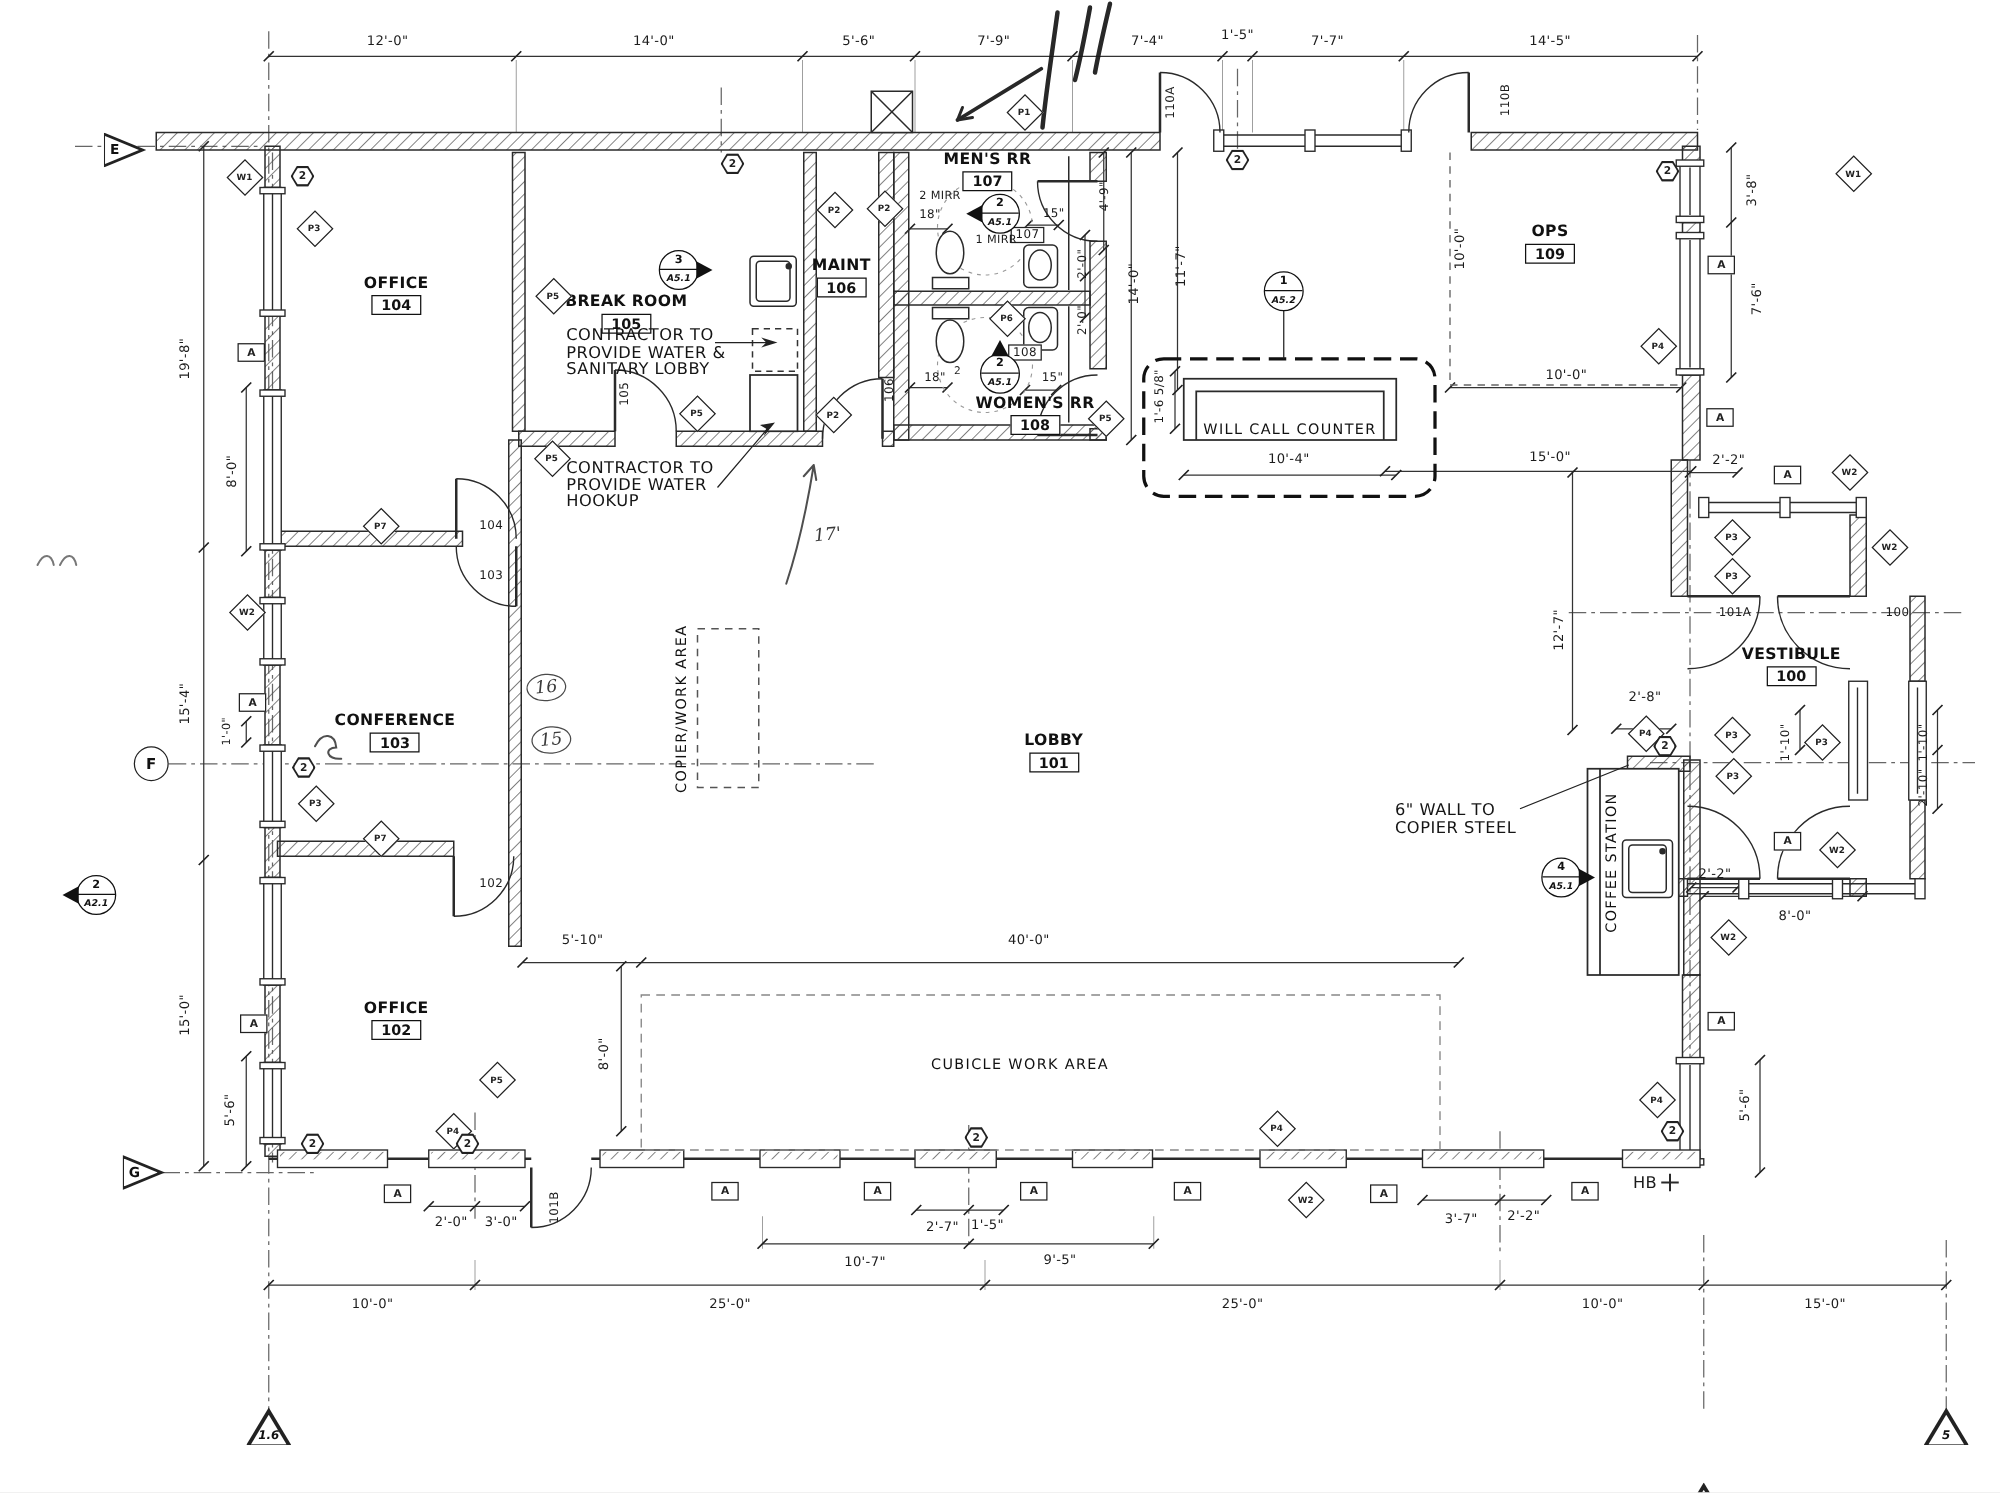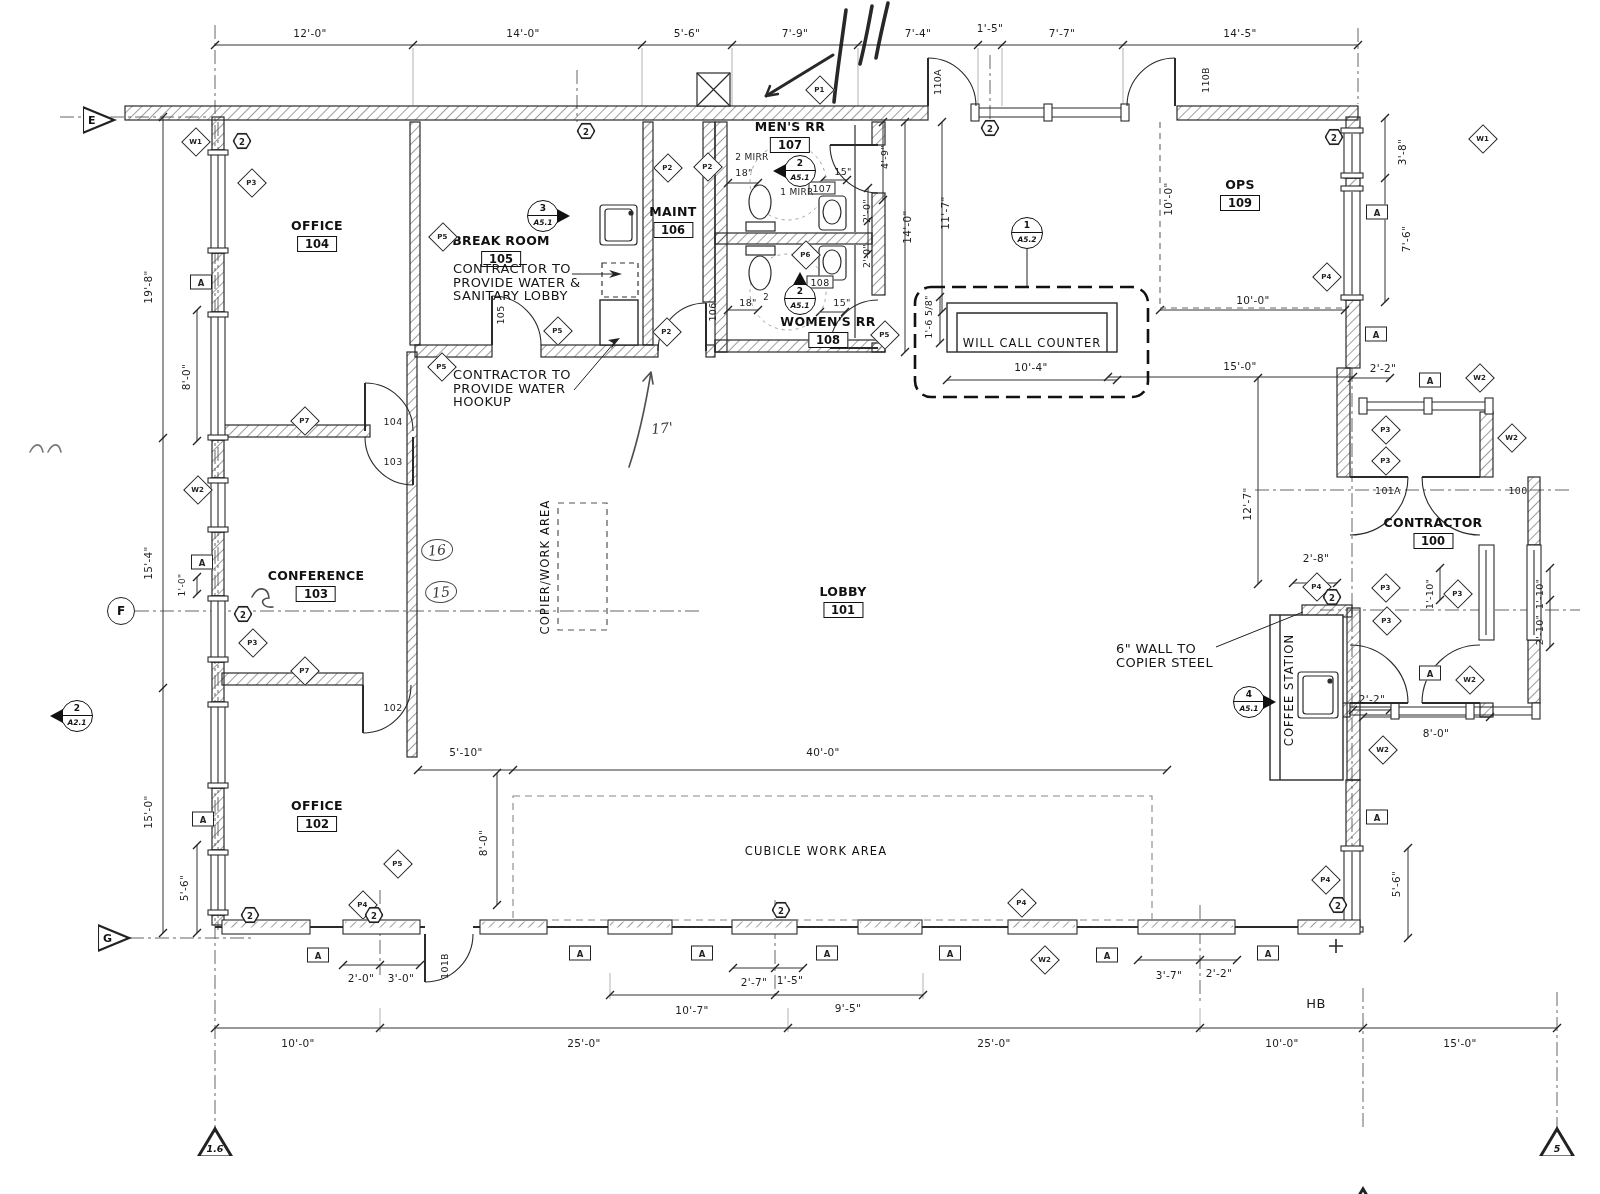--- a/index.html
+++ b/index.html
@@ -362,21 +362,21 @@
     <div class="lbl dim" style="left: 1436px; top: 733px;">8'-0"</div>
     <div class="room" style="left: 317px; top: 235px;"><div class="rname">OFFICE</div><div class="rnum">104</div></div>
     <div class="room" style="left: 501px; top: 250px;"><div class="rname">BREAK ROOM</div><div class="rnum">105</div></div>
     <div class="room" style="left: 673px; top: 221px;"><div class="rname">MAINT</div><div class="rnum">106</div></div>
     <div class="room" style="left: 790px; top: 136px;"><div class="rname">MEN'S RR</div><div class="rnum">107</div></div>
     <div class="room" style="left: 828px; top: 331px;"><div class="rname">WOMEN'S RR</div><div class="rnum">108</div></div>
     <div class="room" style="left: 1240px; top: 194px;"><div class="rname">OPS</div><div class="rnum">109</div></div>
     <div class="room" style="left: 316px; top: 585px;"><div class="rname">CONFERENCE</div><div class="rnum">103</div></div>
     <div class="room" style="left: 317px; top: 815px;"><div class="rname">OFFICE</div><div class="rnum">102</div></div>
     <div class="room" style="left: 843px; top: 601px;"><div class="rname">LOBBY</div><div class="rnum">101</div></div>
-    <div class="room" style="left: 1433px; top: 532px;"><div class="rname">CONTRACTOR</div><div class="rnum">100</div></div>
+    <div class="room" style="left: 1433px; top: 532px;"><div class="rname">VESTIBULE</div><div class="rnum">100</div></div>
     <div class="lbl area v" style="left: 545px; top: 567px;">COPIER/WORK AREA</div>
     <div class="lbl area" style="left: 816px; top: 851px;">CUBICLE WORK AREA</div>
     <div class="lbl area v" style="left: 1289px; top: 690px;">COFFEE STATION</div>
     <div class="lbl area" style="left: 1032px; top: 343px;">WILL CALL COUNTER</div>
     <div class="note" style="left: 453px; top: 262px;">
       <span>CONTRACTOR TO</span>
       <span>PROVIDE WATER &amp;</span>
       <span>SANITARY LOBBY</span>
     </div>
     <div class="note" style="left: 453px; top: 368px;">
@@ -566,21 +566,21 @@
     <div class="lbl door" style="left: 393px; top: 421px;">104</div>
     <div class="lbl door" style="left: 393px; top: 461px;">103</div>
     <div class="lbl door" style="left: 393px; top: 707px;">102</div>
     <div class="lbl door v" style="left: 444px; top: 966px;">101B</div>
     <div class="lbl door" style="left: 1388px; top: 490px;">101A</div>
     <div class="lbl door" style="left: 1518px; top: 490px;">100</div>
     <div class="lbl door boxed" style="left: 822px; top: 188px;">107</div>
     <div class="lbl door boxed" style="left: 820px; top: 282px;">108</div>
     <div class="lbl misc" style="left: 752px; top: 157px;">2 MIRR</div>
     <div class="lbl misc" style="left: 797px; top: 192px;">1 MIRR</div>
-    <div class="lbl misc" style="left: 1316px; top: 1003px; font-size: 13px;">HB</div>
+    <div class="lbl misc" style="left: 1316px; top: 947px; font-size: 13px;">HB</div>
     <div class="sec right" style="left: 543px; top: 216px;">
       <span class="num" style="display: flex;">3</span>
       <span class="sheet" style="display: flex;">A5.1</span>
     </div>
     <div class="sec left" style="left: 800px; top: 171px;">
       <span class="num" style="display: flex;">2</span>
       <span class="sheet" style="display: flex;">A5.1</span>
     </div>
     <div class="sec up" style="left: 800px; top: 299px;">
       <span class="num" style="display: flex;">2</span>

